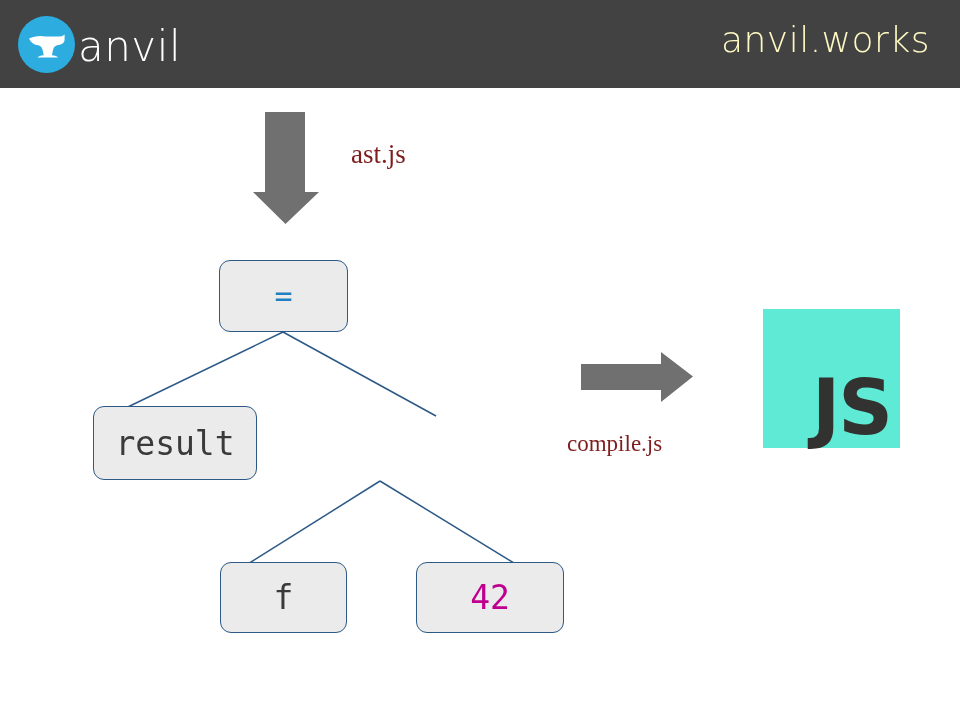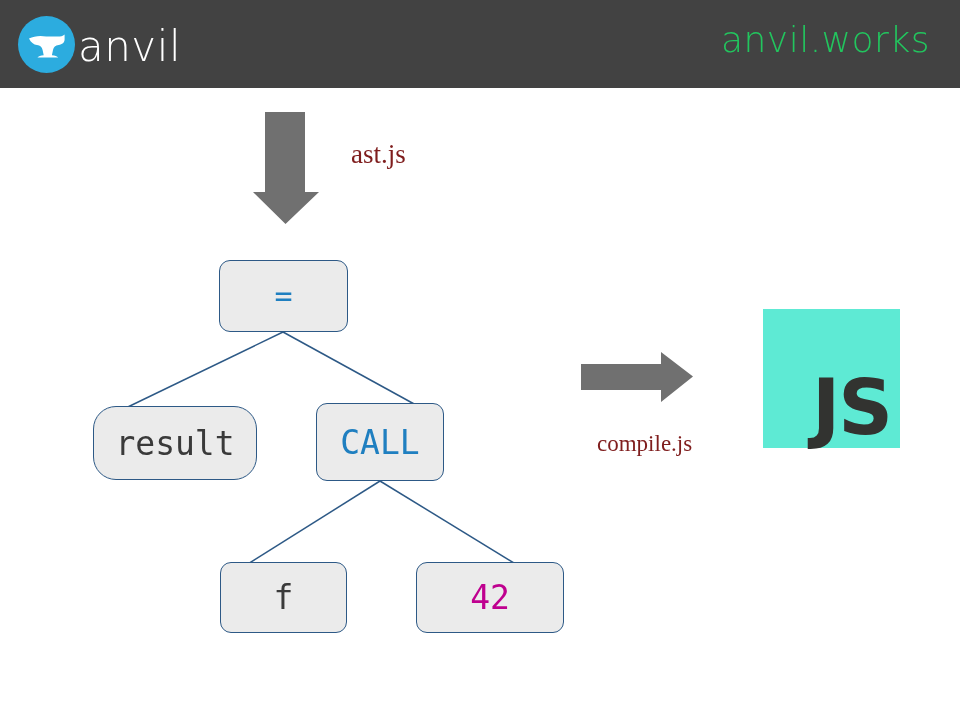--- a/index.html
+++ b/index.html
@@ -51,21 +51,21 @@
     letter-spacing: 0.5px;
     font-weight: 300;
     font-family: "DejaVu Sans", sans-serif;
     position: relative;
     top: 2px;
   }
   .site-word {
     position: absolute;
     right: 30px;
     top: 22px;
-    color: #22c55e;
+    color: #fef9c3;
     font-size: 36px;
     line-height: 1;
     font-weight: 300;
     letter-spacing: 0.5px;
     font-family: "DejaVu Sans", sans-serif;
   }
 
   
   .canvas {
     position: absolute;
@@ -106,40 +106,40 @@
     font-family: Liberation Serif, serif;
     white-space: nowrap;
     line-height: 1;
   }
   .label-ast {
     left: 351px;
     top: 53px;
     font-size: 27px;
   }
   .label-compile {
-    left: 597px;
+    left: 567px;
     top: 344px;
     font-size: 23px;
   }
 
   
   .node {
     position: absolute;
     background: #ebebeb;
     border: 1.6px solid #2d5986;
     border-radius: 11px;
     display: flex;
     align-items: center;
     justify-content: center;
     box-sizing: border-box;
     font-family: "DejaVu Sans Mono", monospace;
     line-height: 1;
   }
   .node-eq      { left: 219px; top: 172px; width: 129px; height: 72px; }
-  .node-result  { left: 93px;  top: 318px; width: 164px; height: 74px; border-radius: 23px; }
+  .node-result  { left: 93px;  top: 318px; width: 164px; height: 74px; }
   .node-call    { left: 316px; top: 315px; width: 128px; height: 78px; }
   .node-f       { left: 220px; top: 474px; width: 127px; height: 71px; }
   .node-42      { left: 416px; top: 474px; width: 148px; height: 71px; }
 
   .node-text { display: block; }
   .t-eq     { font-size: 30px; color: #1f7fc0; }
   .t-result { font-size: 33px; color: #3a3a3a; }
   .t-call   { font-size: 33px; color: #1f7fc0; }
   .t-f      { font-size: 33px; color: #3a3a3a; }
   .t-42     { font-size: 33px; color: #bf008f; }
@@ -210,23 +210,20 @@
   <div class="label label-ast">ast.js</div>
 
   <div class="node node-eq">
     <span class="node-text t-eq">=</span>
   </div>
 
   <div class="node node-result">
     <span class="node-text t-result">result</span>
   </div>
 
-  <div class="node node-call">
-    <span class="node-text t-call">CALL</span>
-  </div>
 
   <div class="node node-f">
     <span class="node-text t-f">f</span>
   </div>
 
   <div class="node node-42">
     <span class="node-text t-42">42</span>
   </div>
 
   <div class="arrow-right">

